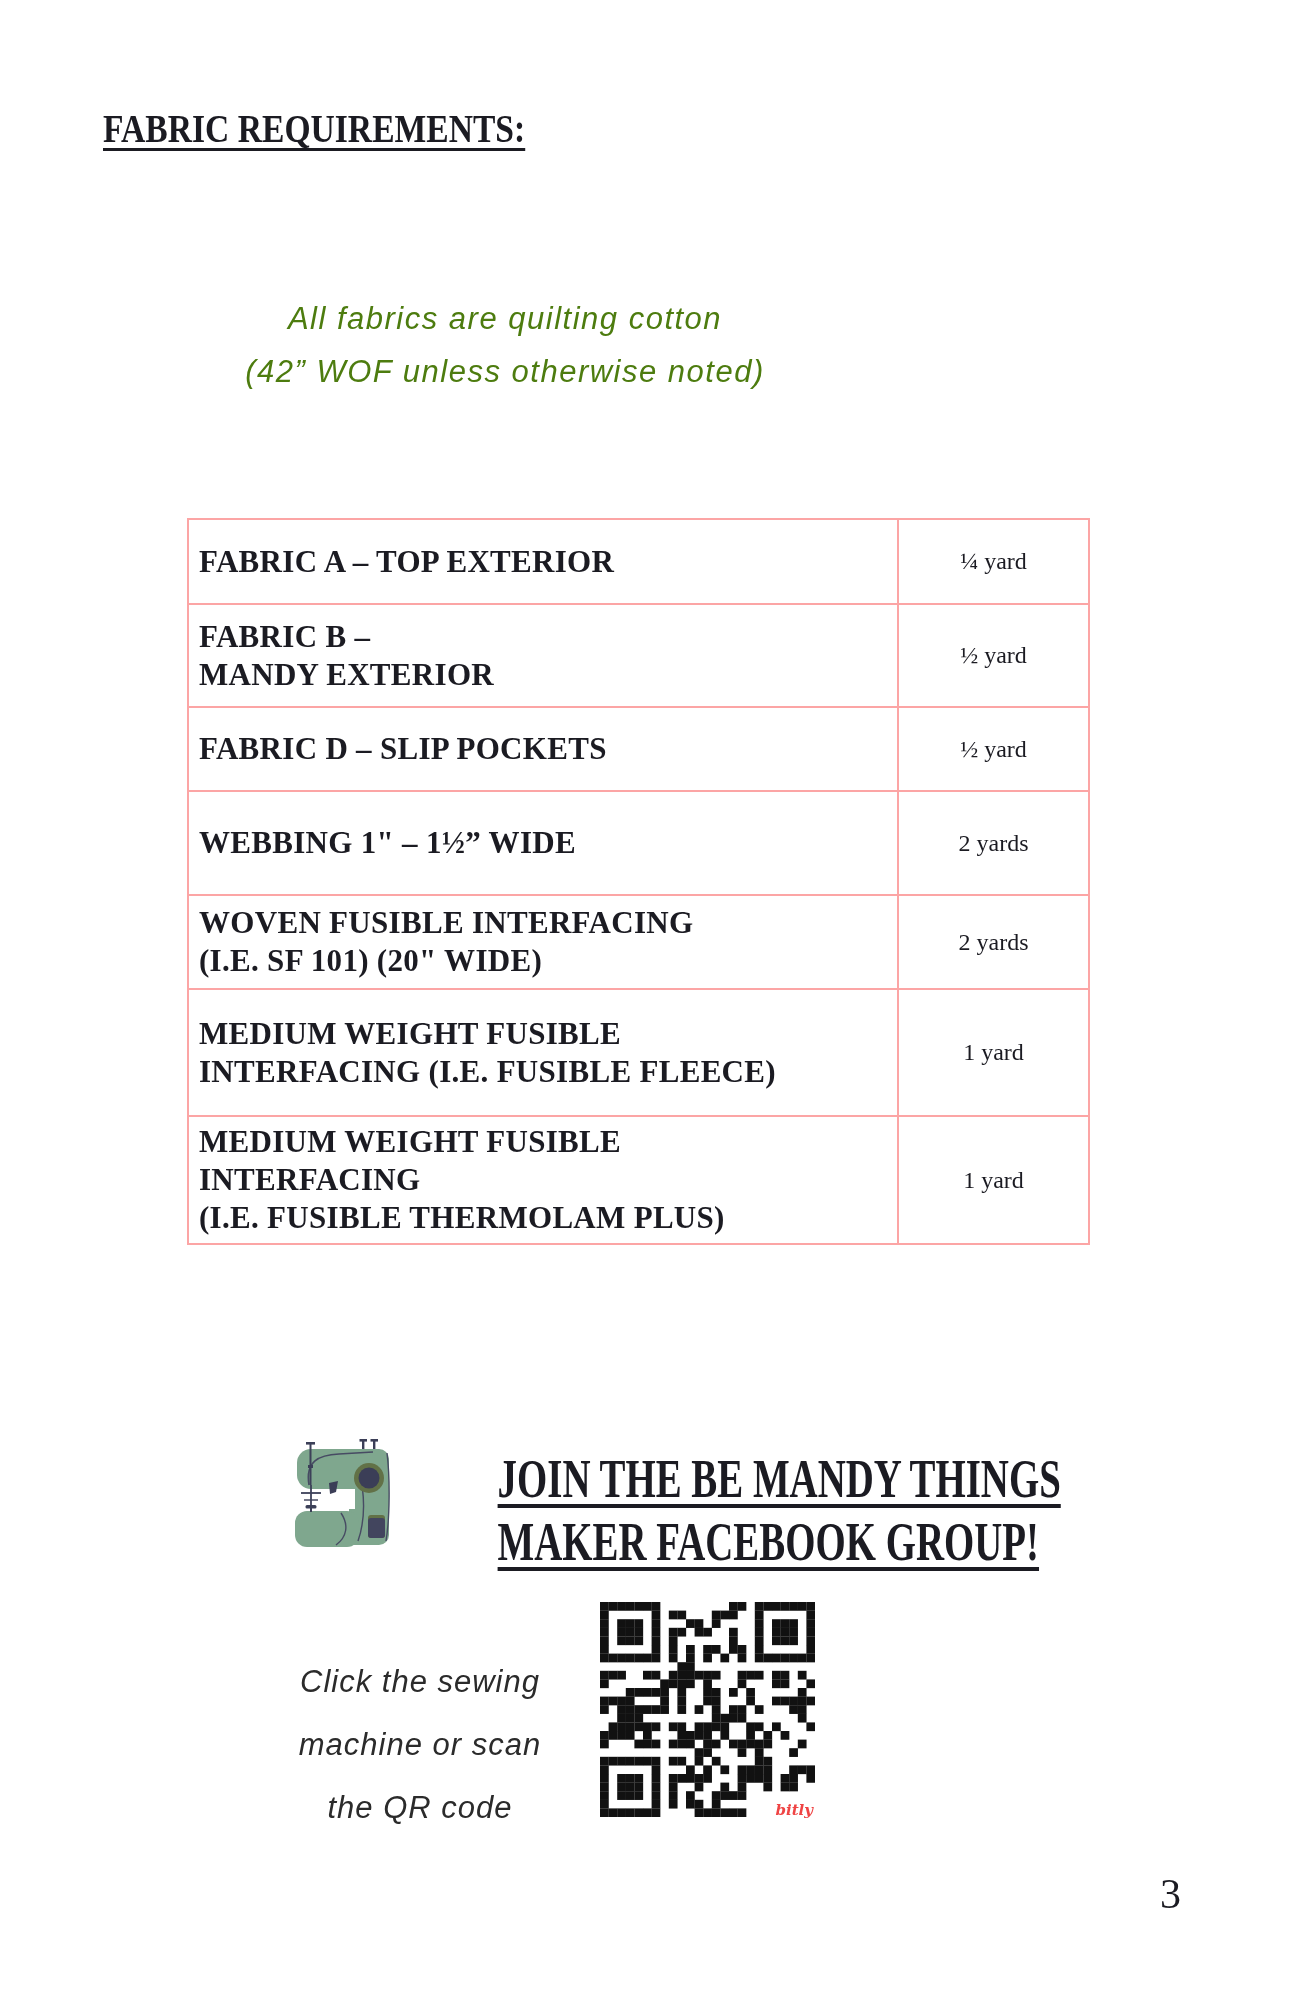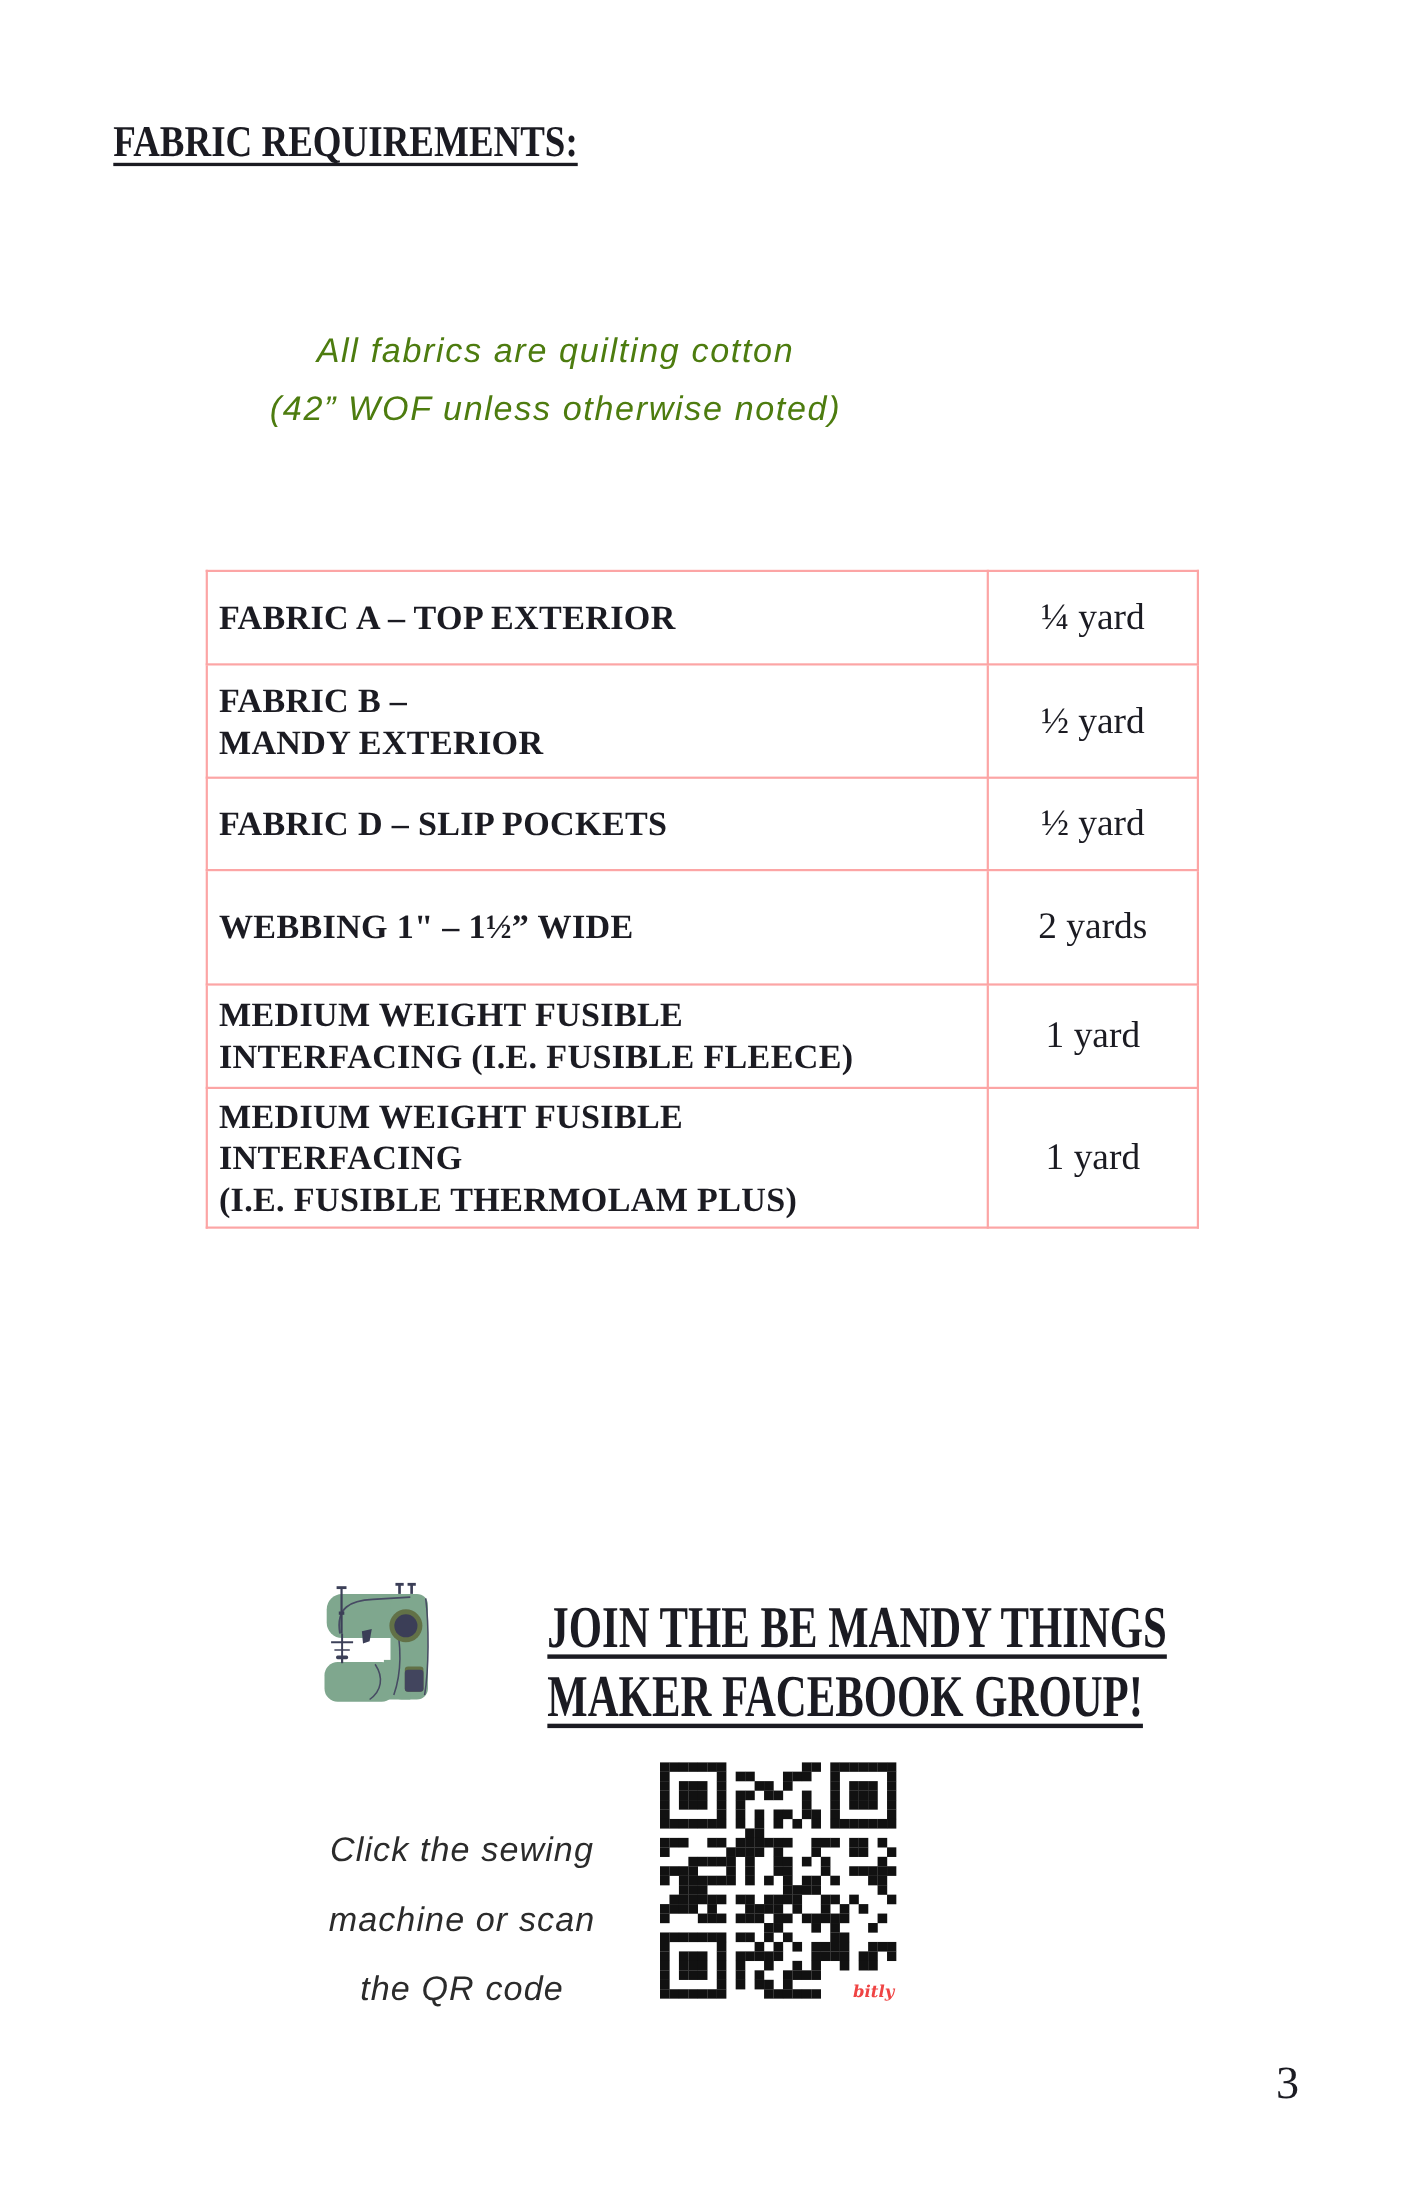--- a/index.html
+++ b/index.html
@@ -42,21 +42,21 @@
     vertical-align:middle;
   }
   .fabric-table td.label{
     width:692px;
     font-weight:bold;font-size:31px;line-height:38px;
     padding-left:10px;padding-right:6px;
     white-space:pre-line;
     letter-spacing:0.3px;
   }
   .fabric-table td.value{
-    text-align:center;font-size:34px;font-family:Liberation Serif, serif;
+    text-align:center;font-size:24px;font-family:Liberation Serif, serif;
   }
   .fabric-table tr:nth-child(1){height:85px;}
   .fabric-table tr:nth-child(2){height:103px;}
   .fabric-table tr:nth-child(3){height:84px;}
   .fabric-table tr:nth-child(4){height:104px;}
   .fabric-table tr:nth-child(5){height:94px;}
   .fabric-table tr:nth-child(6){height:127px;}
   .fabric-table tr:nth-child(7){height:128px;}
   .fabric-table tr:nth-child(8){height:162px;}
   
@@ -123,20 +123,25 @@
         <td class="label">FABRIC B –
 MANDY EXTERIOR</td>
         <td class="value">½ yard</td>
       </tr>
       <tr>
         <td class="label">FABRIC D – SLIP POCKETS</td>
         <td class="value">½ yard</td>
       </tr>
       <tr>
         <td class="label">WEBBING 1" – 1½” WIDE</td>
+        <td class="value">2 yards</td>
+      </tr>
+      <tr>
+        <td class="label">WOVEN FUSIBLE INTERFACING
+(I.E. SF 101) (20" WIDE)</td>
         <td class="value">2 yards</td>
       </tr>
       <tr>
         <td class="label">MEDIUM WEIGHT FUSIBLE
 INTERFACING (I.E. FUSIBLE FLEECE)</td>
         <td class="value">1 yard</td>
       </tr>
       <tr>
         <td class="label">MEDIUM WEIGHT FUSIBLE
 INTERFACING

